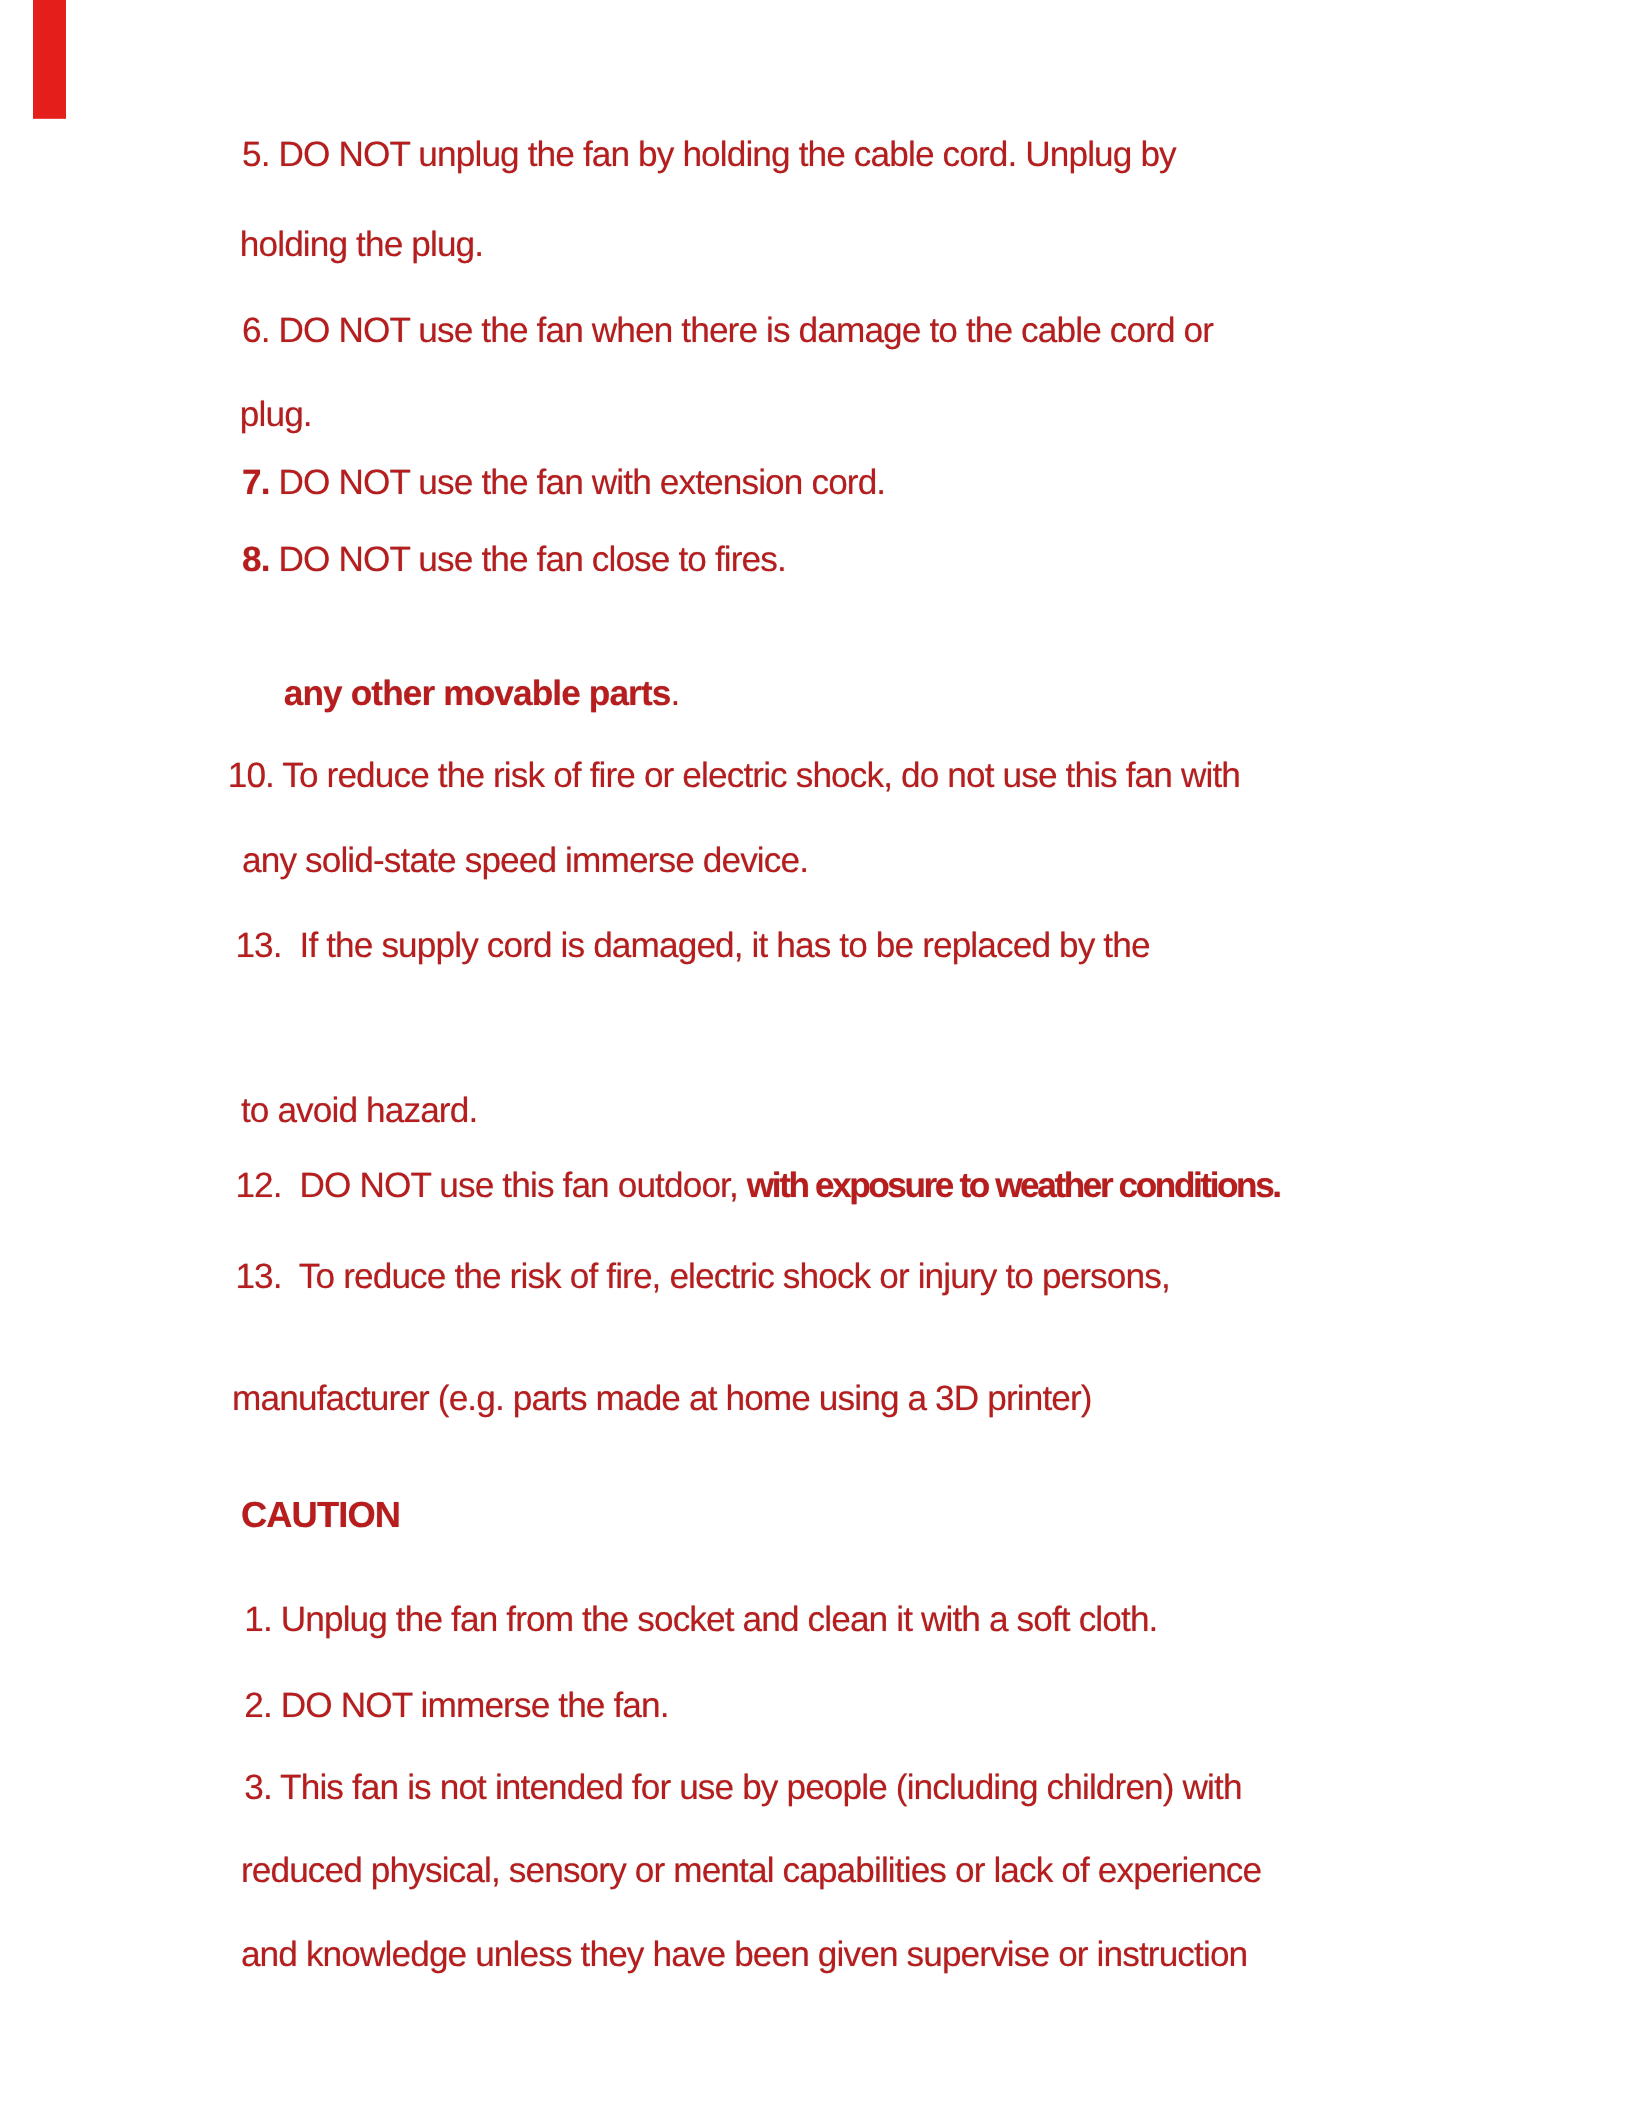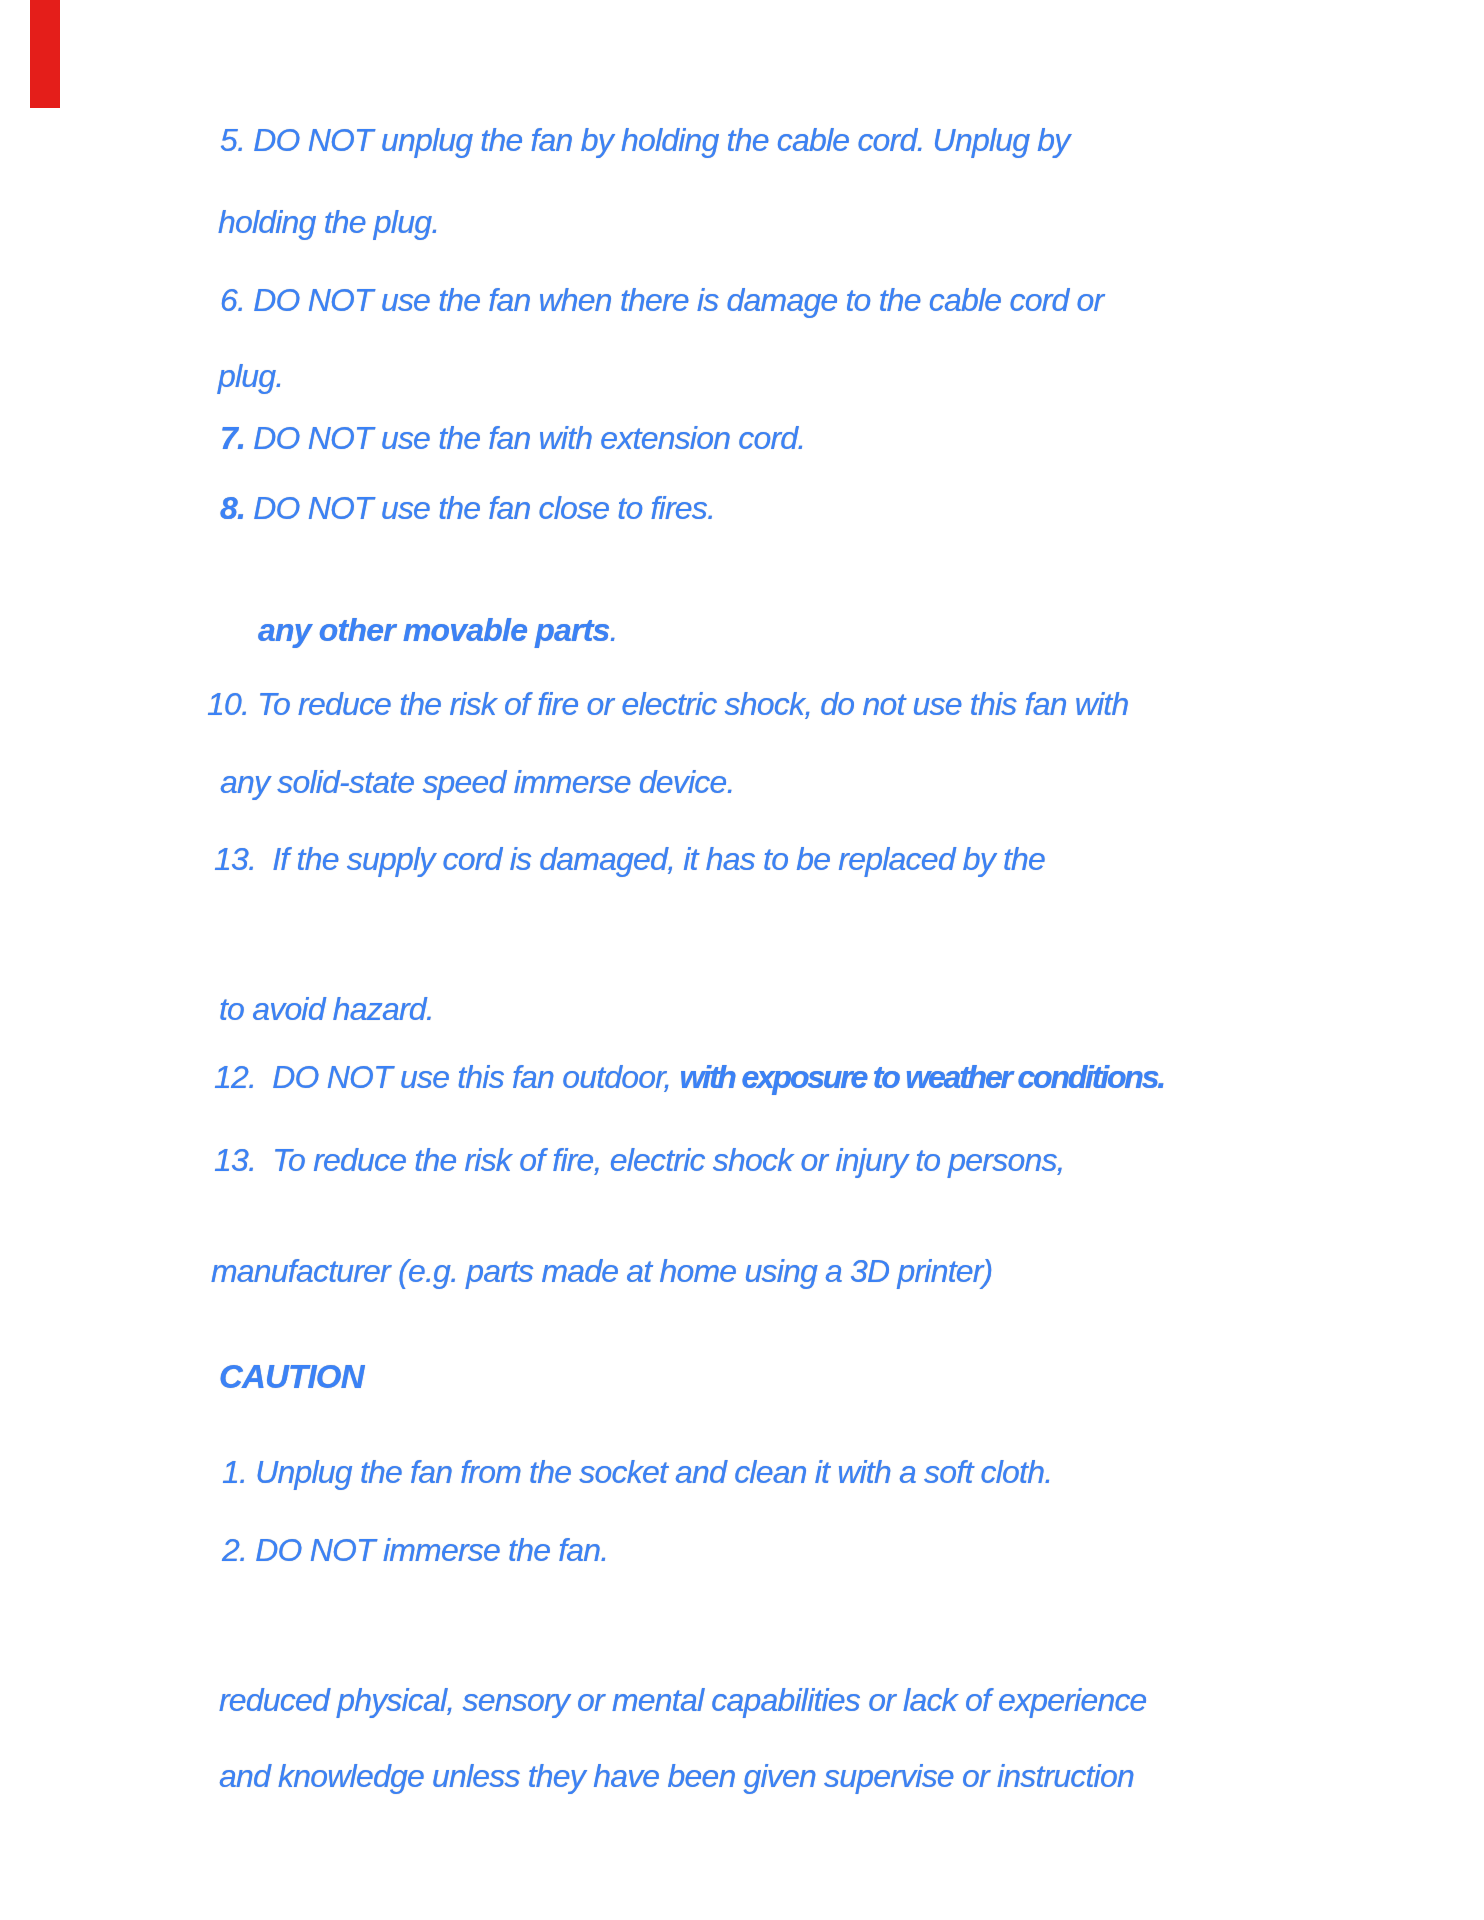--- a/index.html
+++ b/index.html
@@ -24,23 +24,22 @@
     height: 108px;
     background: #e41e1a;
   }
   
   .line {
     position: absolute;
     white-space: pre;
     font-size: 32px;
     line-height: 36px;
     letter-spacing: -0.8px;
-    color: #3b82f6;
+    color: #b91c1c;
     text-shadow: 0 0 1px rgba(20,20,20,0.38);
-    font-style: italic;
   }
   .b  { font-weight: bold; }
   .bc { font-weight: bold; letter-spacing: -2.2px; }
   .heading { font-weight: bold; font-size: 33px; }
 </style>
 </head>
 <body>
 
 <div class="page">
 
@@ -66,16 +65,17 @@
 
   <div class="line" style="top:1059px; left:214px;"><span>12.  DO NOT use this fan outdoor, </span><span class="bc">with exposure to weather conditions.</span></div>
 
   <div class="line" style="top:1142px; left:214px;">13.  To reduce the risk of fire, electric shock or injury to persons,</div>
   <div class="line" style="top:1253px; left:211px;">manufacturer (e.g. parts made at home using a 3D printer)</div>
 
   <div class="line heading" style="top:1359px; left:219px;">CAUTION</div>
 
   <div class="line" style="top:1454px; left:222px;">1. Unplug the fan from the socket and clean it with a soft cloth.</div>
   <div class="line" style="top:1532px; left:222px;">2. DO NOT immerse the fan.</div>
+  <div class="line" style="top:1606px; left:222px;">3. This fan is not intended for use by people (including children) with</div>
   <div class="line" style="top:1758px; left:219px;">and knowledge unless they have been given supervise or instruction</div>
   <div class="line" style="top:1682px; left:219px;">reduced physical, sensory or mental capabilities or lack of experience</div>
 
 </div>
 
 </body></html>

